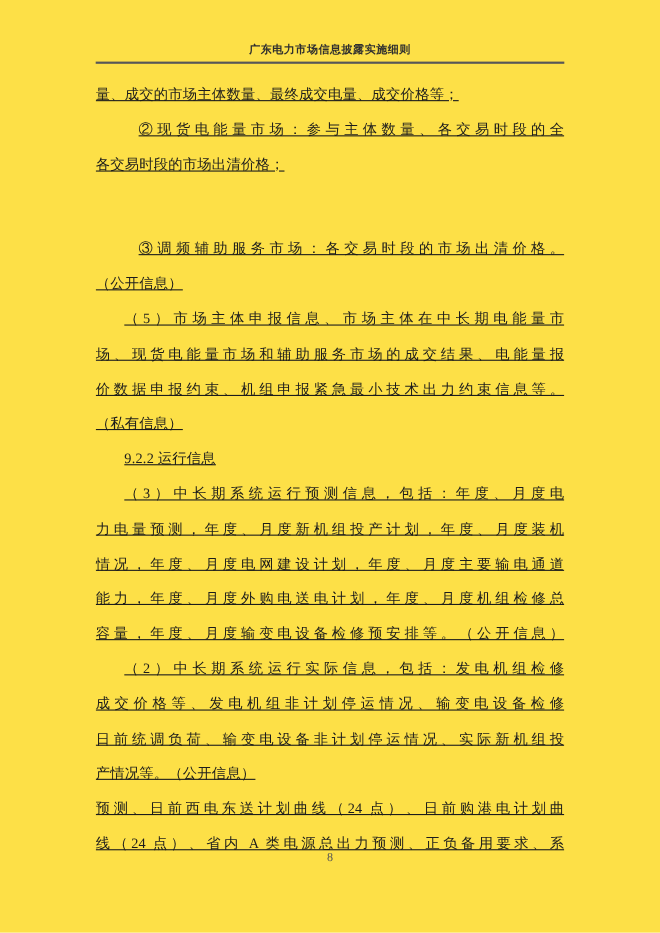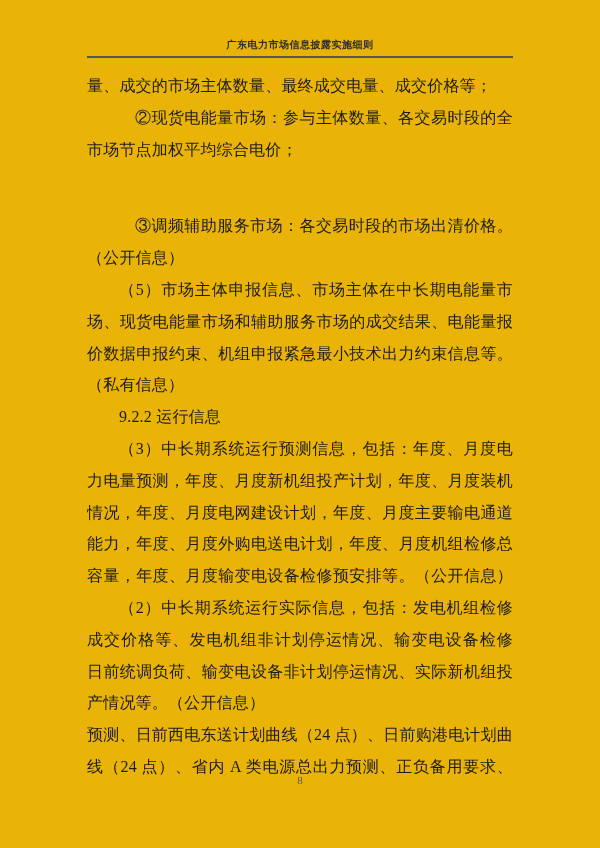--- a/index.html
+++ b/index.html
@@ -4,21 +4,21 @@
 <style>
   html, body {
     margin: 0;
     padding: 0;
     background: #ffffff;
   }
   .page {
     position: relative;
     width: 600px;
     height: 848px;
-    background: #eab308;
+    background: #fde047;
     overflow: hidden;
     font-family: "Liberation Serif", "DejaVu Serif", serif;
     color: #1c1c1c;
   }
   .header {
     position: absolute;
     top: 38px;
     left: 87px;
     width: 426px;
     text-align: center;
@@ -30,23 +30,24 @@
     font-size: 10px;
     font-weight: bold;
     color: #2f2f2f;
     letter-spacing: 0.5px;
   }
   .body-text {
     position: absolute;
     top: 70px;
     left: 87px;
     width: 426px;
-    font-size: 16px;
+    font-size: 13px;
     line-height: 31.8px;
     letter-spacing: 0.2px;
+    text-decoration: underline;
   }
   .line {
     text-align: justify;
     text-align-last: justify;
     text-justify: inter-character;
     height: 31.8px;
     overflow: hidden;
   }
   .line.no-justify {
     text-align: left;
@@ -70,21 +71,21 @@
 
 <div class="page">
 
   <div class="header">
     <div class="header-title">广东电力市场信息披露实施细则</div>
   </div>
 
   <div class="body-text">
       <div class="line no-justify" style="text-indent: 0em;">量、成交的市场主体数量、最终成交电量、成交价格等；</div>
       <div class="line" style="text-indent: 3em;">②现货电能量市场：参与主体数量、各交易时段的全</div>
-      <div class="line no-justify" style="text-indent: 0em;">市场节点加权平均综合电价；</div>
+      <div class="line no-justify" style="text-indent: 0em;">各交易时段的市场出清价格；</div>
       <div class="line" style="text-indent: 3em; margin-top: 45px;">③调频辅助服务市场：各交易时段的市场出清价格。</div>
       <div class="line no-justify" style="text-indent: 0em;">（公开信息）</div>
       <div class="line" style="text-indent: 2em;">（5）市场主体申报信息、市场主体在中长期电能量市</div>
       <div class="line" style="text-indent: 0em;">场、现货电能量市场和辅助服务市场的成交结果、电能量报</div>
       <div class="line" style="text-indent: 0em;">价数据申报约束、机组申报紧急最小技术出力约束信息等。</div>
       <div class="line no-justify" style="text-indent: 0em;">（私有信息）</div>
       <div class="line no-justify" style="text-indent: 2em;">9.2.2 运行信息</div>
       <div class="line" style="text-indent: 2em;">（3）中长期系统运行预测信息，包括：年度、月度电</div>
       <div class="line" style="text-indent: 0em;">力电量预测，年度、月度新机组投产计划，年度、月度装机</div>
       <div class="line" style="text-indent: 0em;">情况，年度、月度电网建设计划，年度、月度主要输电通道</div>

